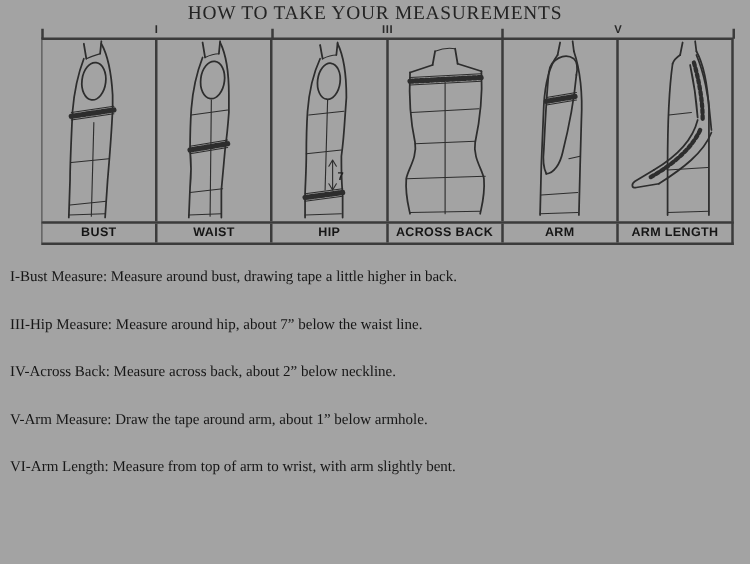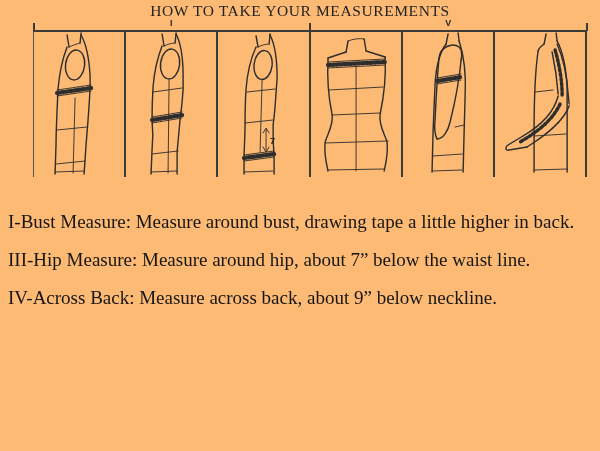--- a/index.html
+++ b/index.html
@@ -1,16 +1,16 @@
 <!DOCTYPE html>
 <html><head>
 <meta charset="utf-8">
 <style>
   html,body{margin:0;padding:0;background:#ffffff;}
-  .page{position:relative;width:600px;height:451px;background:#fdba74;overflow:hidden;
+  .page{position:relative;width:600px;height:451px;background:#a3a3a3;overflow:hidden;
         font-family:"Liberation Serif",serif;color:#1b1b1b;}
   .title{position:absolute;top:2px;left:0;width:100%;text-align:center;
          font-size:15.5px;letter-spacing:0.6px;color:#232323;}
   
   .diagram{position:absolute;left:33px;top:16px;width:554px;}
   .numerals-row{display:flex;height:14px;border-bottom:2px solid #3b3b3b;}
   .numeral-cell{flex:1;position:relative;text-align:center;
                 font-family:"Liberation Sans",sans-serif;font-weight:bold;
                 font-size:9px;line-height:14px;color:#2a2a2a;letter-spacing:0.5px;}
   .numeral-cell::after{content:"";position:absolute;right:-1px;bottom:-1px;
@@ -32,33 +32,34 @@
   
   .fig path,.fig ellipse{fill:none;stroke:#2d2d2d;stroke-width:1.4;
               stroke-linecap:round;stroke-linejoin:round;}
   .fig .thin{stroke-width:0.9;}
   .fig .tape{stroke-width:4.2;stroke-dasharray:2.2 2;}
   .fig .tape6{stroke-width:3.4;stroke-dasharray:2.6 2.2;}
   .fig text{fill:#222;stroke:none;font-family:"Liberation Sans",sans-serif;
             font-weight:bold;font-size:9px;}
   
   .instructions{position:absolute;left:8px;top:214px;width:586px;}
-  .instructions p{margin:0 0 22.5px 0;font-size:19px;line-height:15.5px;color:#161616;}
+  .instructions p{margin:0 0 22.5px 0;font-size:12px;line-height:15.5px;color:#161616;}
 </style>
 </head>
 <body>
 
 <div class="page">
 
   <div class="title">HOW TO TAKE YOUR MEASUREMENTS</div>
 
   <div class="diagram">
 
     <div class="numerals-row">
       <div class="numeral-cell">I</div>
+      <div class="numeral-cell">III</div>
       <div class="numeral-cell">V</div>
     </div>
 
     <div class="figures-row">
 
       <div class="panel">
         <svg class="fig" viewBox="0 0 90 145" preserveAspectRatio="none">
           <path d="M33,3 L35,15"></path>
             <path d="M47,1 L46,11"></path>
           <path class="thin" d="M35,15 C39,13 43,12 46,11"></path>
@@ -168,22 +169,32 @@
           <path class="tape6" d="M60,18 C64,32 67,48 67,63"></path>
           <path class="tape6" d="M65,72 C58,87 44,99 25,110"></path>
           <path class="thin" d="M40,60 L58,58"></path>
           <path class="thin" d="M39,104 L71,102"></path>
           <path class="thin" d="M39,138 L72,137"></path>
         </svg>
       </div>
 
     </div>
 
+    <div class="labels-row">
+      <div class="label-cell">BUST</div>
+      <div class="label-cell">WAIST</div>
+      <div class="label-cell">HIP</div>
+      <div class="label-cell">ACROSS BACK</div>
+      <div class="label-cell">ARM</div>
+      <div class="label-cell">ARM LENGTH</div>
+    </div>
 
   </div>
 
   <div class="instructions">
     <p>I-Bust Measure: Measure around bust, drawing tape a little higher in back.</p>
     <p>III-Hip Measure: Measure around hip, about 7” below the waist line.</p>
-    <p>IV-Across Back: Measure across back, about 9” below neckline.</p>
+    <p>IV-Across Back: Measure across back, about 2” below neckline.</p>
+    <p>V-Arm Measure: Draw the tape around arm, about 1” below armhole.</p>
+    <p>VI-Arm Length: Measure from top of arm to wrist, with arm slightly bent.</p>
   </div>
 
 </div>
 
 </body></html>

